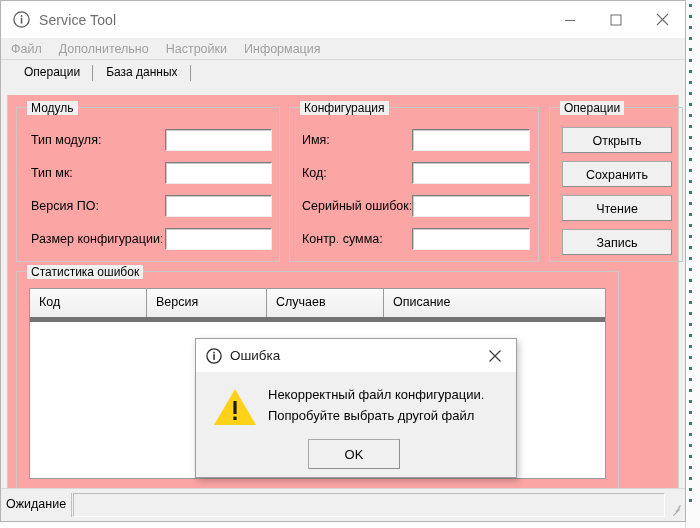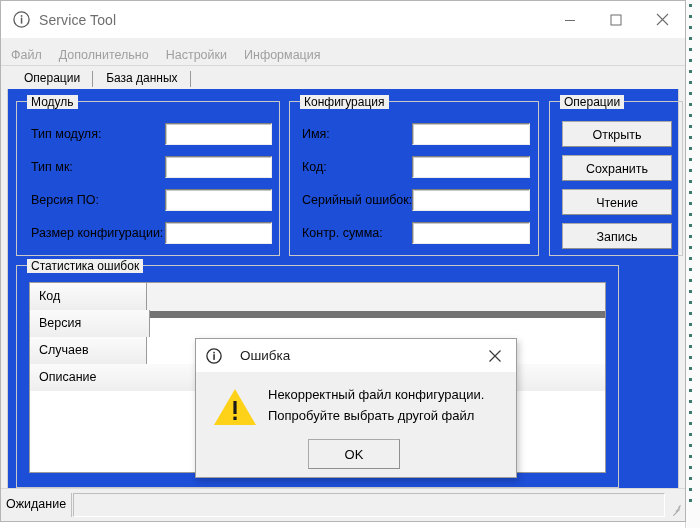--- a/index.html
+++ b/index.html
@@ -88,21 +88,20 @@
 
   
   #menu-bar {
     height: 22px;
     background: #f0f0f0;
     display: flex;
     align-items: center;
     padding-left: 8px;
     border-bottom: 1px solid #d9d9d9;
     box-sizing: border-box;
-    margin-top: 6px;
   }
   .menu-item {
     color: #a0a0a0;
     font-size: 12.5px;
     margin-right: 13px;
     padding: 1px 2px;
   }
 
   
   #tab-strip {
@@ -129,23 +128,23 @@
     width: 1px; height: 16px;
     background: #9a9a9a;
   }
   .tab.active {
     background: #f0f0f0;
   }
 
   
   #content {
     position: relative;
-    margin: 0 6px;
+    margin: 12px 6px;
     height: 410px;
-    background: #1d4ed8;
+    background: #fca5a5;
     border: 1px solid #cfcfcf;
     border-top: none;
     box-sizing: border-box;
   }
 
   
   .group {
     position: absolute;
     border: 1px solid #c8c8c8;
     box-sizing: border-box;
@@ -233,22 +232,21 @@
     bottom: 14px;
     background: #ffffff;
     border: 1px solid #9a9a9a;
     box-sizing: border-box;
     overflow: hidden;
   }
   #error-table-head {
     display: flex;
     height: 28px;
     background: #f3f3f3;
-    border-bottom: 7px solid #737373;
-    flex-direction: column;
+    border-bottom: 5px solid #737373;
   }
   #error-table-head .th {
     border-right: 1px solid #9a9a9a;
     padding-left: 9px;
     font-size: 12.5px;
     line-height: 27px;
     color: #000;
     box-sizing: border-box;
     background: linear-gradient(#fbfbfb, #eeeeee);
   }
@@ -328,21 +326,20 @@
     box-shadow: 2px 3px 7px rgba(0,0,0,0.22);
     box-sizing: border-box;
     z-index: 50;
   }
   #dialog-title-bar {
     height: 33px;
     background: #ffffff;
     display: flex;
     align-items: center;
     position: relative;
-    gap: 10px;
   }
   #dialog-title-icon {
     margin-left: 10px;
     width: 16px; height: 16px;
     display: block;
   }
   #dialog-title-text {
     margin-left: 8px;
     font-size: 13.5px;
     color: #1b1b1b;

